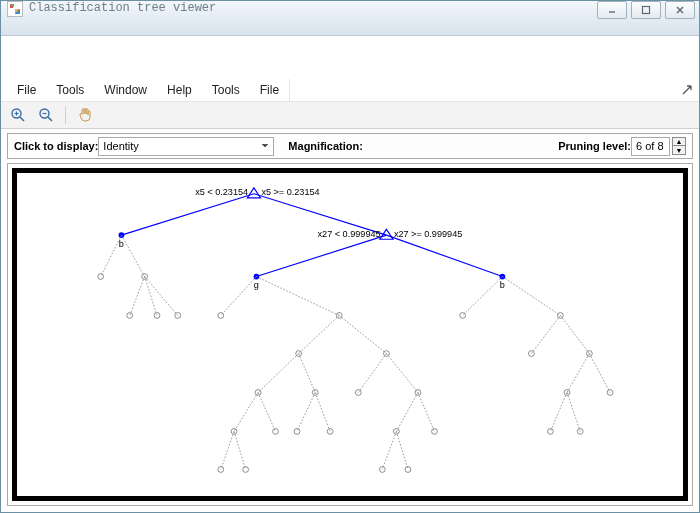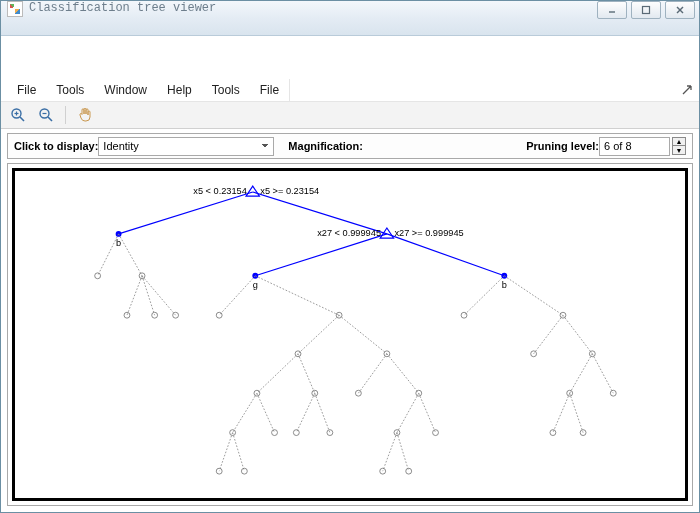--- a/index.html
+++ b/index.html
@@ -165,21 +165,21 @@
   .canvas-wrap {
     flex:1;
     margin: 4px 6px 6px 6px;
     border: 1px solid #a9a9a9;
     background: #fff;
     position:relative;
     overflow:hidden;
   }
   .canvas-inner {
     position:absolute; left:4px; top:4px; right:4px; bottom:4px;
-    border:3px solid #000000;
+    border:5px solid #000000;
     background:#fff;
   }
   svg.tree { width:100%; height:100%; }
   .edge-active { stroke:#0000ff; stroke-width:1.4; fill:none; }
   .edge-pruned { stroke:#888; stroke-width:1; stroke-dasharray:2 2; fill:none; }
   .node-active-dot { fill:#0000ff; }
   .node-active-tri { fill:none; stroke:#0000ff; stroke-width:1.4; }
   .node-pruned { fill:none; stroke:#777; stroke-width:1; }
   .tlabel { font: 11px Tahoma, sans-serif; fill:#000; }
 </style>
@@ -249,21 +249,21 @@
 
   <div class="controlsbar">
     <span class="lbl">Click to display:</span>
     <select style="width:176px">
       <option>Identity</option>
     </select>
     <span style="width:14px"></span>
     <span class="lbl">Magnification:</span>
     <span class="spacer"></span>
     <span class="lbl">Pruning level:</span>
-    <div class="valbox" style="width:71px; display:flex; align-items:center;">6 of 8</div>
+    <div class="valbox" style="width:39px; display:flex; align-items:center;">6 of 8</div>
     <div class="spinner">
       <div class="sp">▲</div>
       <div class="sp">▼</div>
     </div>
   </div>
 
   <div class="canvas-wrap">
     <div class="canvas-inner">
       <svg class="tree" viewBox="0 0 672 390">
 

